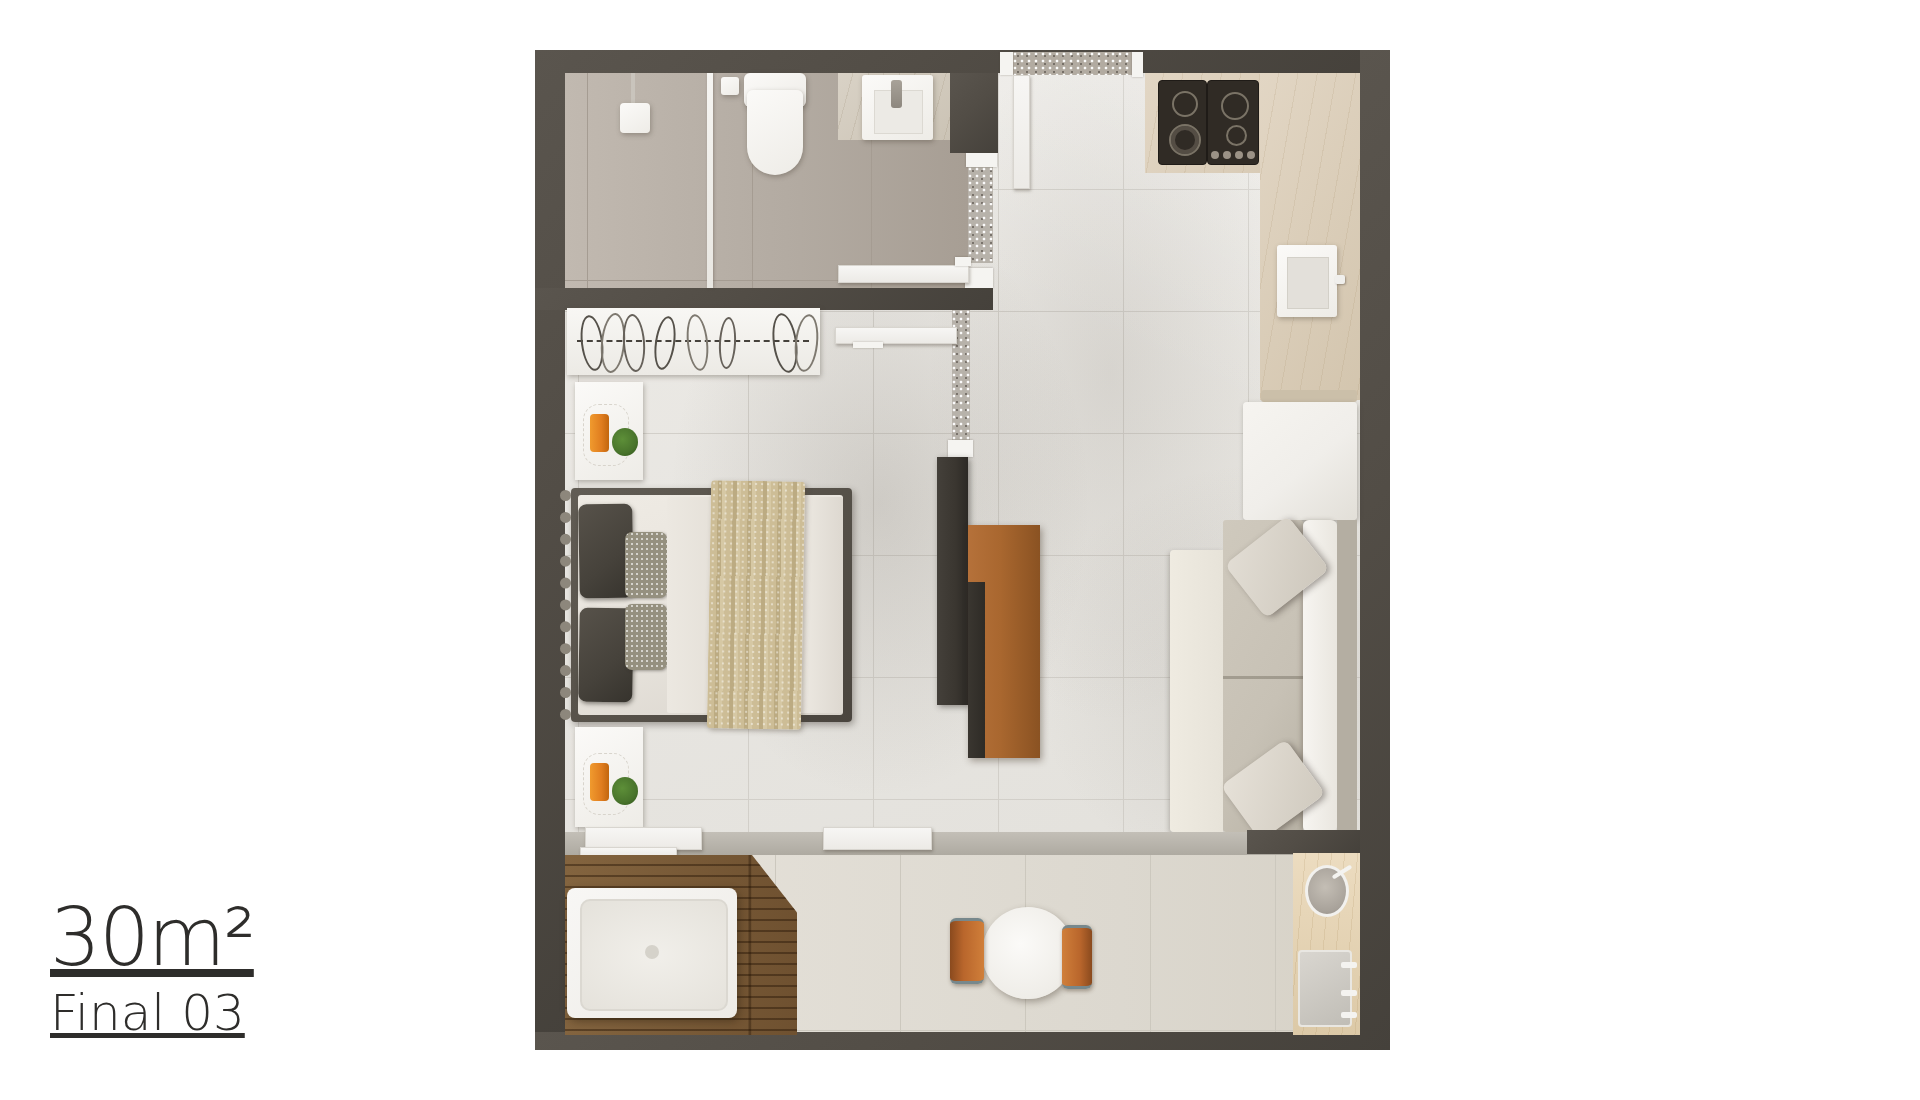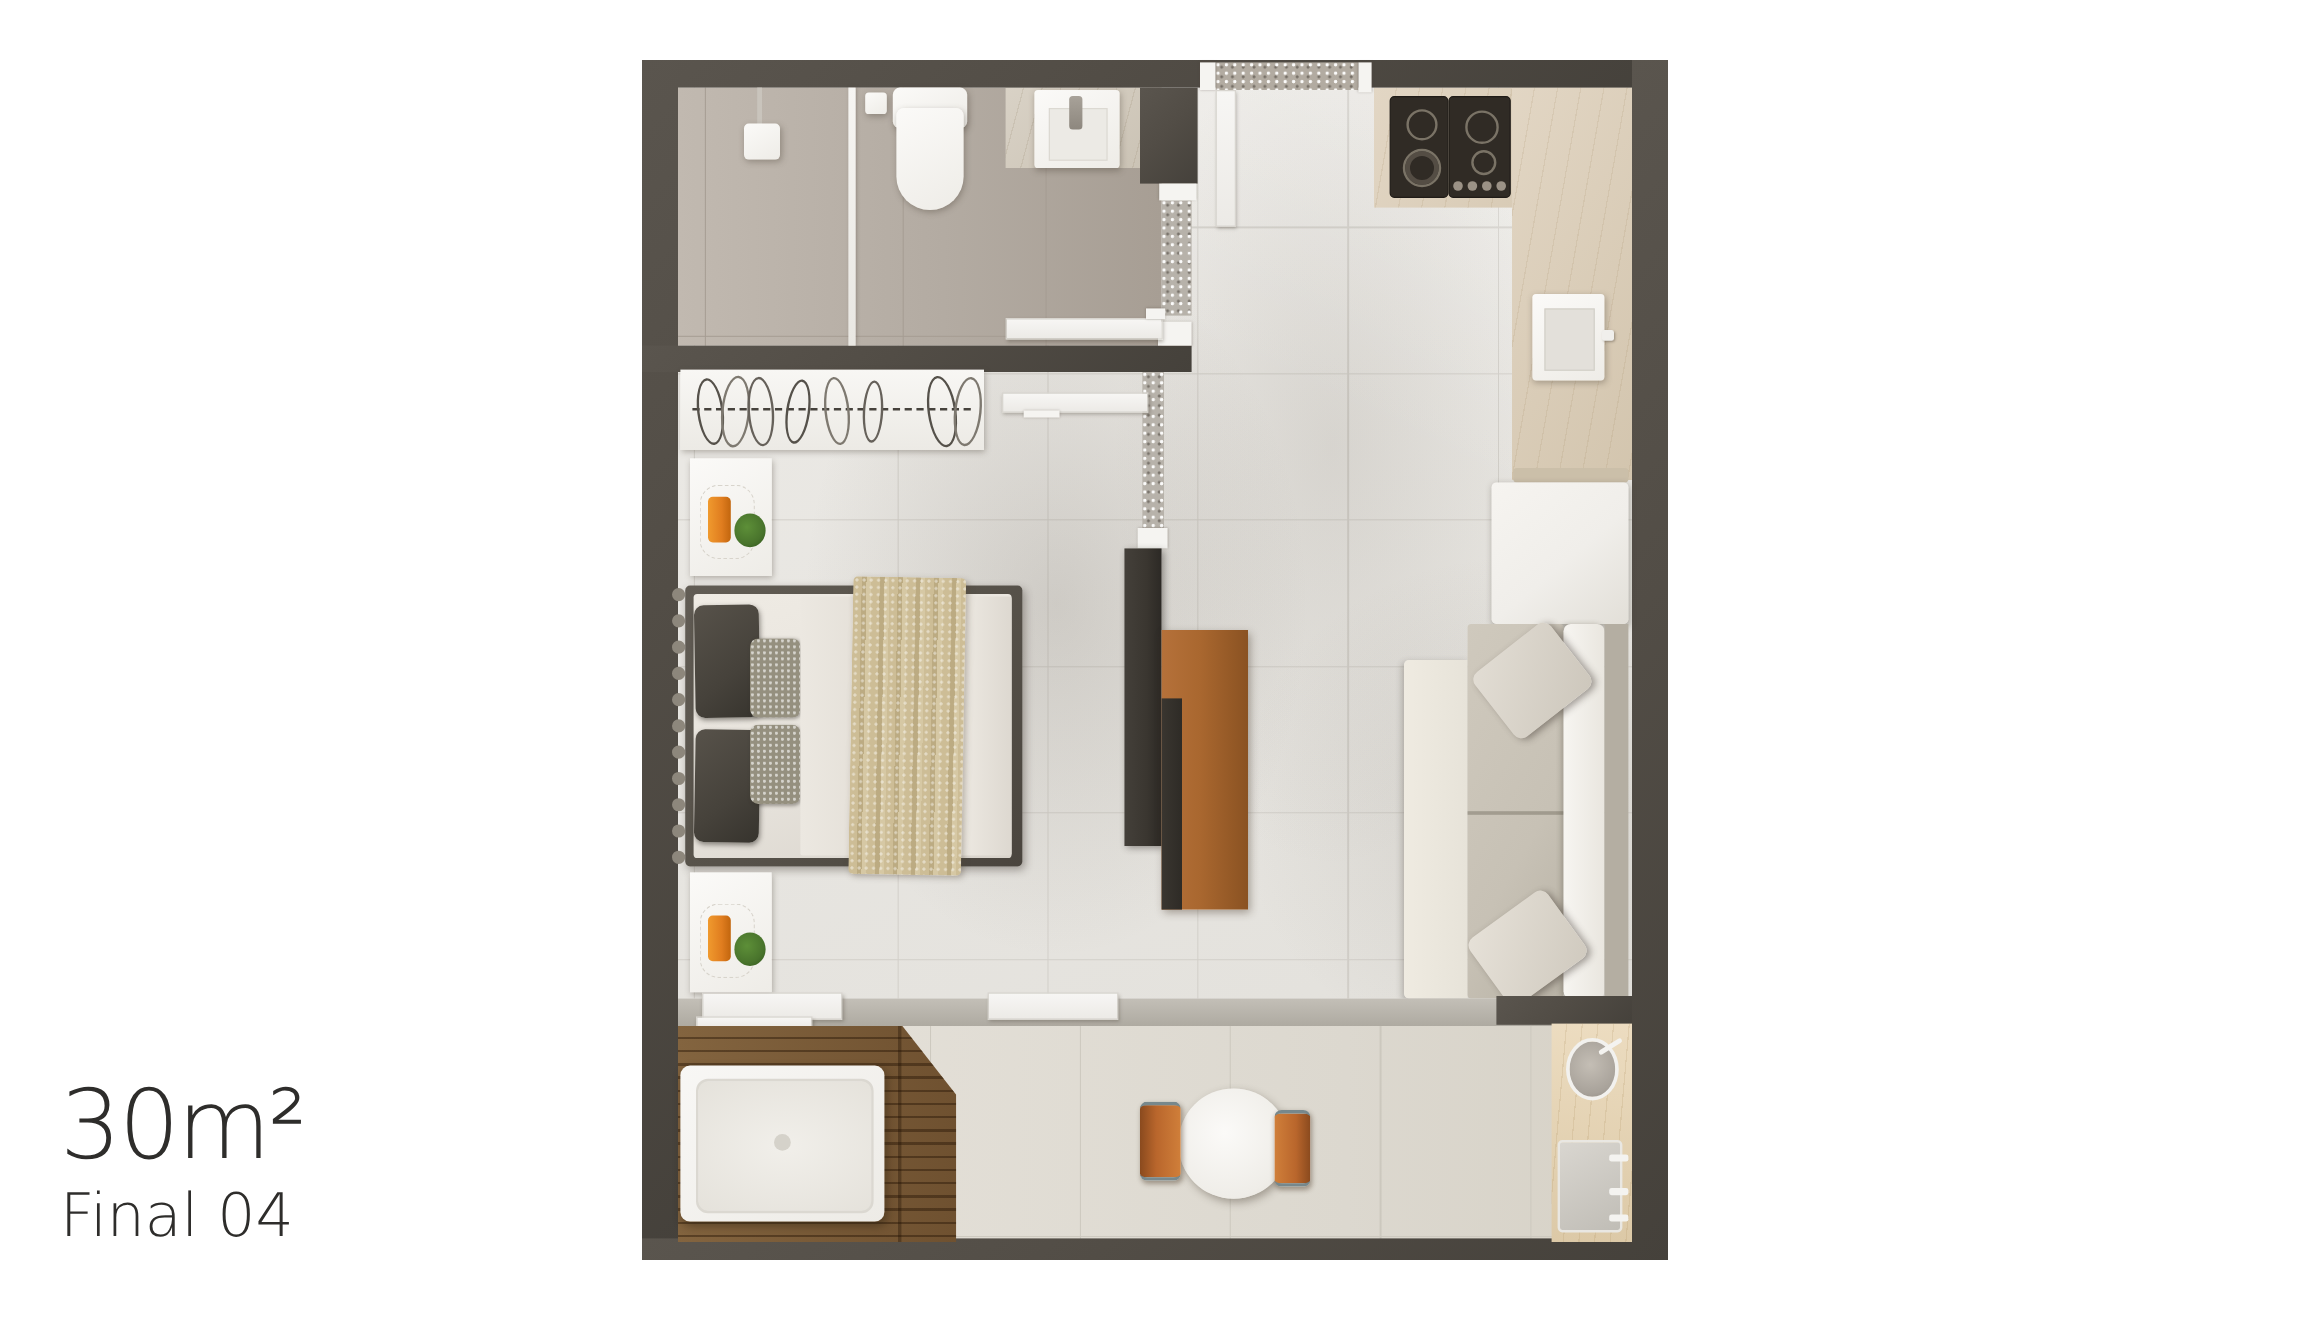--- a/index.html
+++ b/index.html
@@ -72,21 +72,21 @@
   .hanger{border:2px solid #7e7970;border-radius:50%;background:transparent;}
   .burner{border:2px solid #7a7366;border-radius:50%;}
   .knob{background:#9b9286;border-radius:50%;width:8px;height:8px;}
   .throw{background:
       radial-gradient(circle at 3px 3px, rgba(255,255,255,.45) 1px, transparent 1.6px),
       repeating-linear-gradient(90deg,#cdbd96 0 7px,#bcab82 7px 11px,#d6c8a4 11px 15px);
       background-size:6px 6px,auto;}
   .spk-pillow{background-color:var(--pillow-speckle);
       background-image:radial-gradient(circle at 2px 2px, rgba(255,255,255,.6) 1px, transparent 1.5px);
       background-size:5px 5px;border-radius:7px;box-shadow:1px 1px 3px rgba(50,44,38,.4);}
-  .caption{left:50px;top:898px;color:var(--text);}
+  .caption{left:50px;top:898px;color:var(--text);text-decoration:underline;}
   .caption h1{margin:0;font-size:80px;font-weight:200;letter-spacing:-2px;line-height:1;}
   .caption h2{margin:10px 0 0 0;font-size:50px;font-weight:200;letter-spacing:0;line-height:1;}
 </style>
 </head>
 <body>
 
 <div class="a plan">
 
   <div class="a floor-main" style="left:30px;top:23px;width:795px;height:759px;"></div>
   <div class="a floor-shadows" style="left:30px;top:23px;width:795px;height:759px;"></div>
@@ -216,14 +216,14 @@
   <div class="a" style="left:770px;top:815px;width:38px;height:46px;background:radial-gradient(circle at 45% 42%, #c4beb5, #a8a29a 70%, #8f8981);border:3px solid #f2f1ee;border-radius:50%;"></div>
   <div class="a" style="left:796px;top:820px;width:22px;height:4px;background:#f4f3f0;border-radius:2px;transform:rotate(-32deg);"></div>
   <div class="a" style="left:763px;top:900px;width:50px;height:73px;background:linear-gradient(150deg,#d9d6d0,#c0bdb6);border:2px solid #e9e7e2;border-radius:4px;"></div>
   <div class="a" style="left:806px;top:912px;width:16px;height:6px;background:#f4f3f0;border-radius:2px;"></div>
   <div class="a" style="left:806px;top:940px;width:16px;height:6px;background:#f4f3f0;border-radius:2px;"></div>
   <div class="a" style="left:806px;top:962px;width:16px;height:6px;background:#f4f3f0;border-radius:2px;"></div>
 </div>
 
 <div class="a caption">
   <h1>30m²</h1>
-  <h2>Final 04</h2>
+  <h2>Final 03</h2>
 </div>
 
 </body></html>

